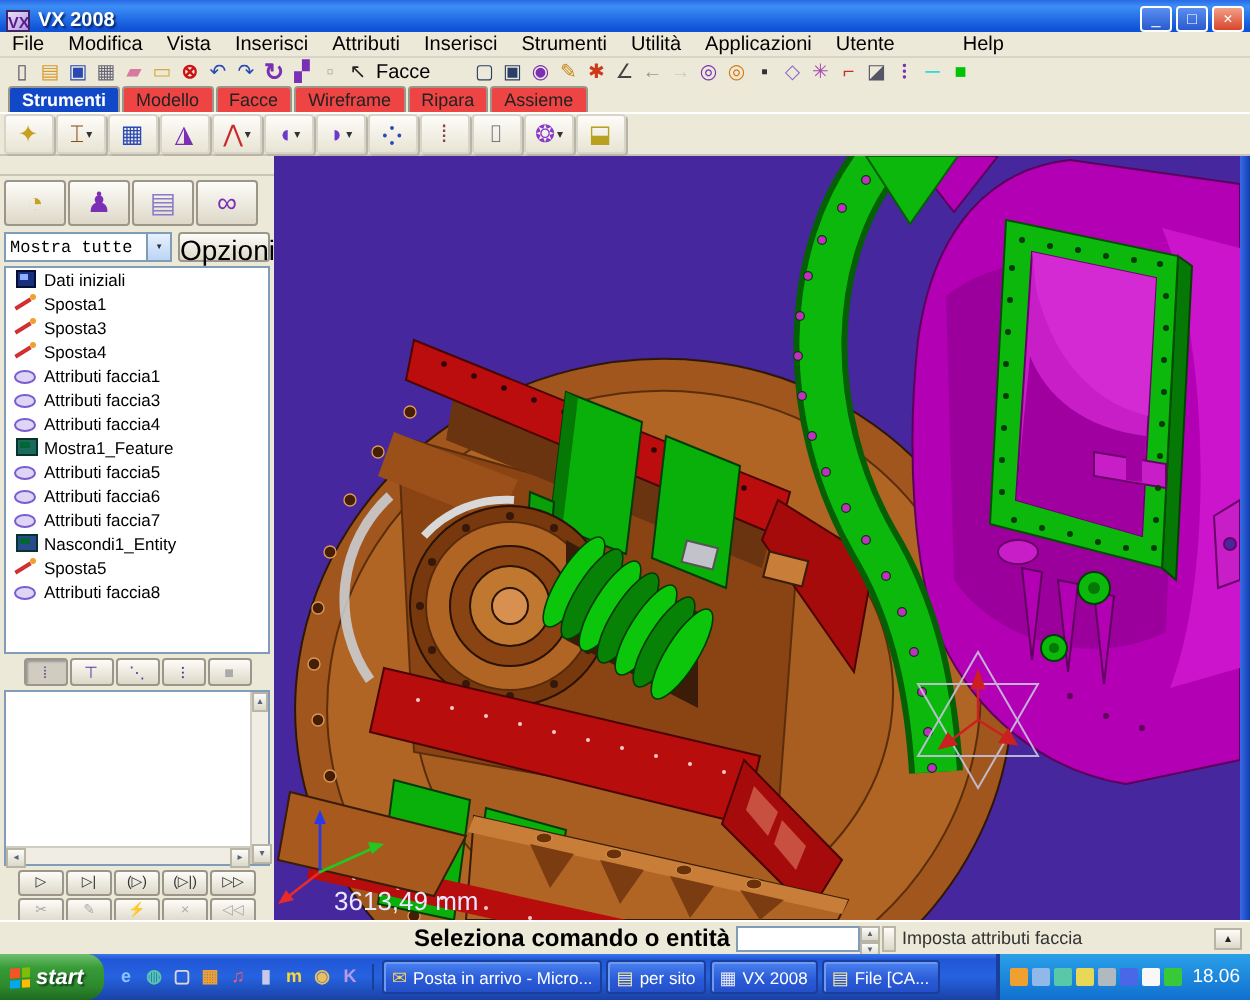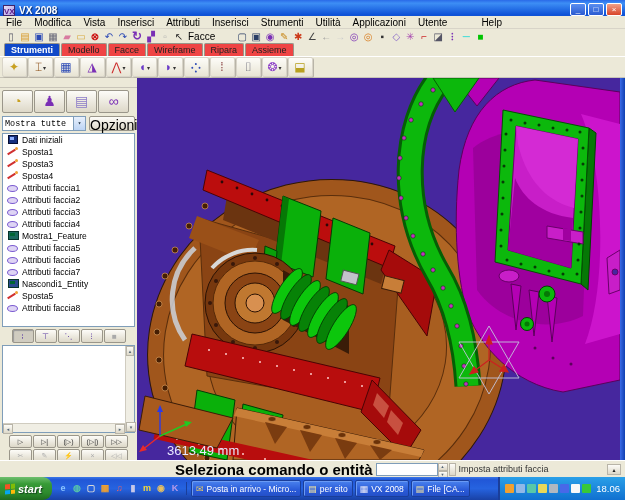--- a/index.html
+++ b/index.html
@@ -102,21 +102,21 @@
   .pb-row.disabled .pb-btn { color:#aaa; }
 
   .viewport { position:absolute; left:137px; top:0; width:483px; height:382px; background:#46279e; overflow:hidden; }
   .scale-label { position:absolute; left:3px; bottom:2px; font-size:13px; color:#e8e8ff;margin-left:27px; }
   .right-border { position:absolute; right:0; top:0; width:5px; height:382px;
     background:linear-gradient(to right,#3a6ae8,#1040b0); }
 
   
   .statusbar { position:absolute; left:0; top:460px; width:625px; height:17px; background:#ece9d8;
     border-top:1px solid #fff; display:flex; align-items:center; padding-left:175px; }
-  .prompt { font-size:15px; font-weight:bold; color:#000; margin-right:3px; }
+  .prompt { font-size:12px; font-weight:bold; color:#000; margin-right:3px;margin-left:32px; }
   .cmd-input { width:62px; height:13px; border:1px solid #7f9db9; font-size:9px; padding:0 2px; }
   .spinner { display:flex; flex-direction:column; width:10px; height:13px; }
   .spinner span { flex:1; font-size:4px; line-height:6px; text-align:center; background:linear-gradient(to bottom,#fdfcf8,#ddd8c8);
     border:1px solid #b8b4a8; color:#567; }
   .grip-btn { width:7px; height:13px; background:linear-gradient(to bottom,#fdfcf8,#ddd8c8); border:1px solid #b8b4a8; margin:0 3px 0 1px; }
   .hint { font-size:9px; color:#333; }
   .status-corner { position:absolute; right:4px; top:3px; width:14px; height:11px; border:1px solid #b8b4a8;
     background:linear-gradient(to bottom,#fdfcf8,#ddd8c8); font-size:6px; text-align:center; line-height:10px; color:#222; }
 
   
@@ -328,24 +328,20 @@
           <div class="tree-item">
             <span class="ticon move"></span>
             <span class="tlabel">Sposta4</span>
           </div>
 
           <div class="tree-item">
             <span class="ticon ellipse"></span>
             <span class="tlabel">Attributi faccia1</span>
           </div>
 
-          <div class="tree-item">
-            <span class="ticon ellipse"></span>
-            <span class="tlabel">Attributi faccia2</span>
-          </div>
 
           <div class="tree-item">
             <span class="ticon ellipse"></span>
             <span class="tlabel">Attributi faccia3</span>
           </div>
 
           <div class="tree-item">
             <span class="ticon ellipse"></span>
             <span class="tlabel">Attributi faccia4</span>
           </div>

